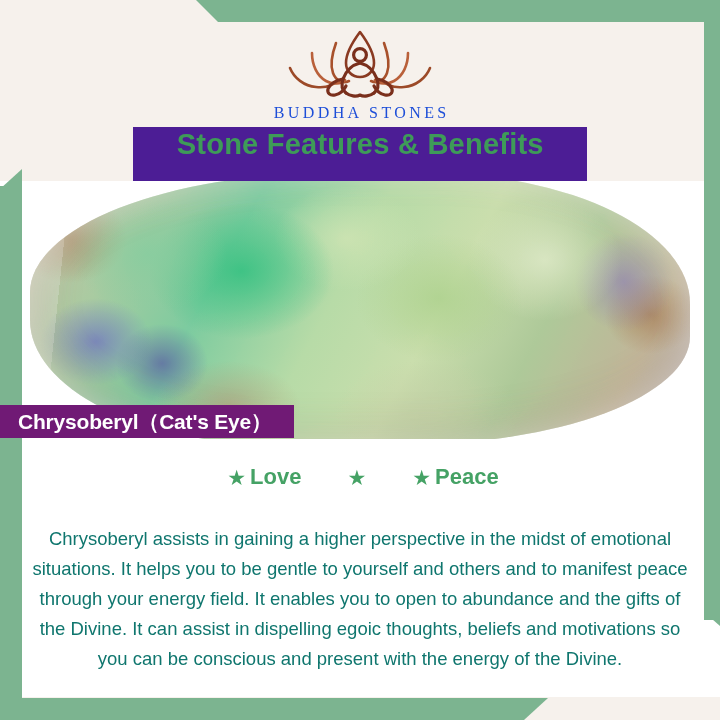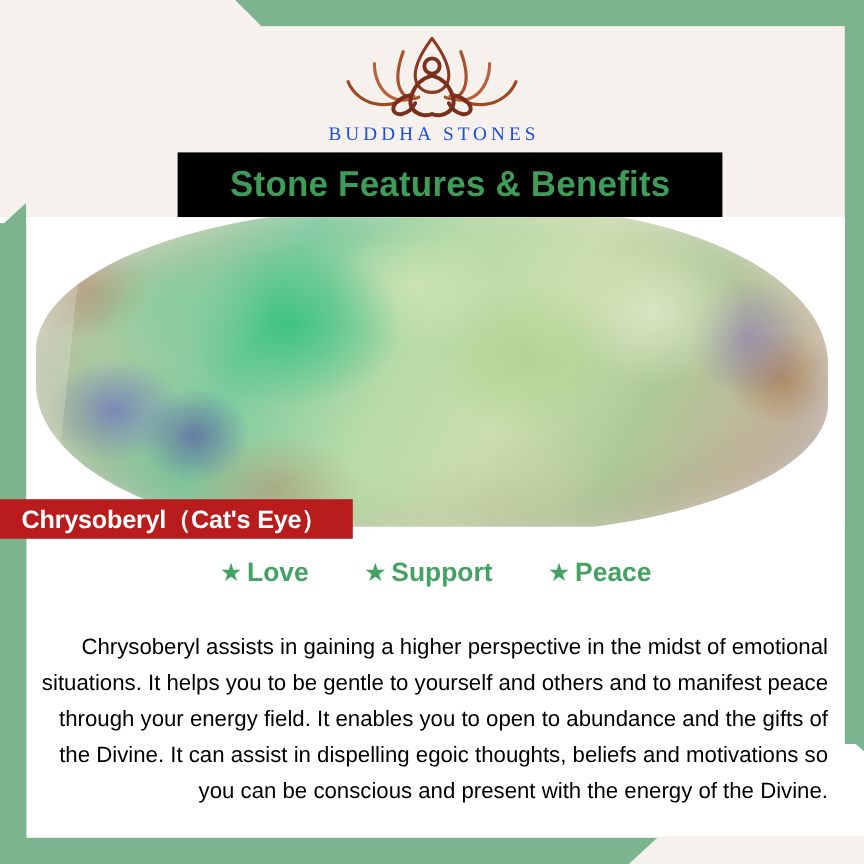--- a/index.html
+++ b/index.html
@@ -96,25 +96,24 @@
     font-size: 16px;
     letter-spacing: 3.4px;
     color: #1d4ed8;
     text-align: center;
     text-indent: 3.4px;
   }
 
   
   .title-banner {
     position: absolute;
-    left: 148px; top: 127px;
+    left: 133px; top: 127px;
     width: 454px; height: 54px;
-    background: #000000;
+    background: #4c1d95;
     display: flex;
-    align-items: center;
     justify-content: center;
   }
   .title-text {
     font-family: "Liberation Sans Narrow", "Liberation Sans", sans-serif;
     font-size: 30px;
     font-weight: bold;
     color: #3e9b58;
     letter-spacing: 0.2px;
     white-space: nowrap;
     transform: scaleX(0.97);
@@ -168,24 +167,23 @@
     border-radius: inherit;
     box-shadow: inset 0 0 34px rgba(255,255,255,.45),
                 inset 8px -10px 40px rgba(120,100,78,.28);
   }
 
   
   .name-banner {
     position: absolute;
     left: 0; top: 405px;
     width: 294px; height: 33px;
-    background: #b91c1c;
+    background: #701a75;
     display: flex;
     align-items: center;
-    margin-top: 11px;
   }
   .name-text {
     margin-left: 18px;
     font-family: "Liberation Sans Narrow", "Liberation Sans", sans-serif;
     font-size: 21px;
     font-weight: bold;
     color: #ffffff;
     white-space: nowrap;
     letter-spacing: -0.2px;
   }
@@ -219,22 +217,22 @@
   }
 
   
   .description {
     position: absolute;
     left: 30px; top: 505px;
     width: 660px;
     font-family: "Liberation Sans Narrow", "Liberation Sans", sans-serif;
     font-size: 18.5px;
     line-height: 30px;
-    color: #000000;
-    text-align: right;
+    color: #0f766e;
+    text-align: center;
   }
 </style>
 </head>
 <body>
 
 <div id="page">
 
   <div class="cream-top"></div>
   <div class="white-body"></div>
   <div class="cream-bottom"></div>
@@ -284,21 +282,20 @@
     <span class="name-text">Chrysoberyl（Cat's Eye）</span>
   </div>
 
   <div class="benefits">
     <div class="benefit">
       <span class="benefit-star">★</span>
       <span class="benefit-label">Love</span>
     </div>
     <div class="benefit">
       <span class="benefit-star">★</span>
-      <span class="benefit-label">Support</span>
     </div>
     <div class="benefit">
       <span class="benefit-star">★</span>
       <span class="benefit-label">Peace</span>
     </div>
   </div>
 
   <p class="description">Chrysoberyl assists in gaining a higher perspective in the midst of emotional situations. It helps you to be gentle to yourself and others and to manifest peace through your energy field. It enables you to open to abundance and the gifts of the Divine. It can assist in dispelling egoic thoughts, beliefs and motivations so you can be conscious and present with the energy of the Divine.</p>
 
 </div>

